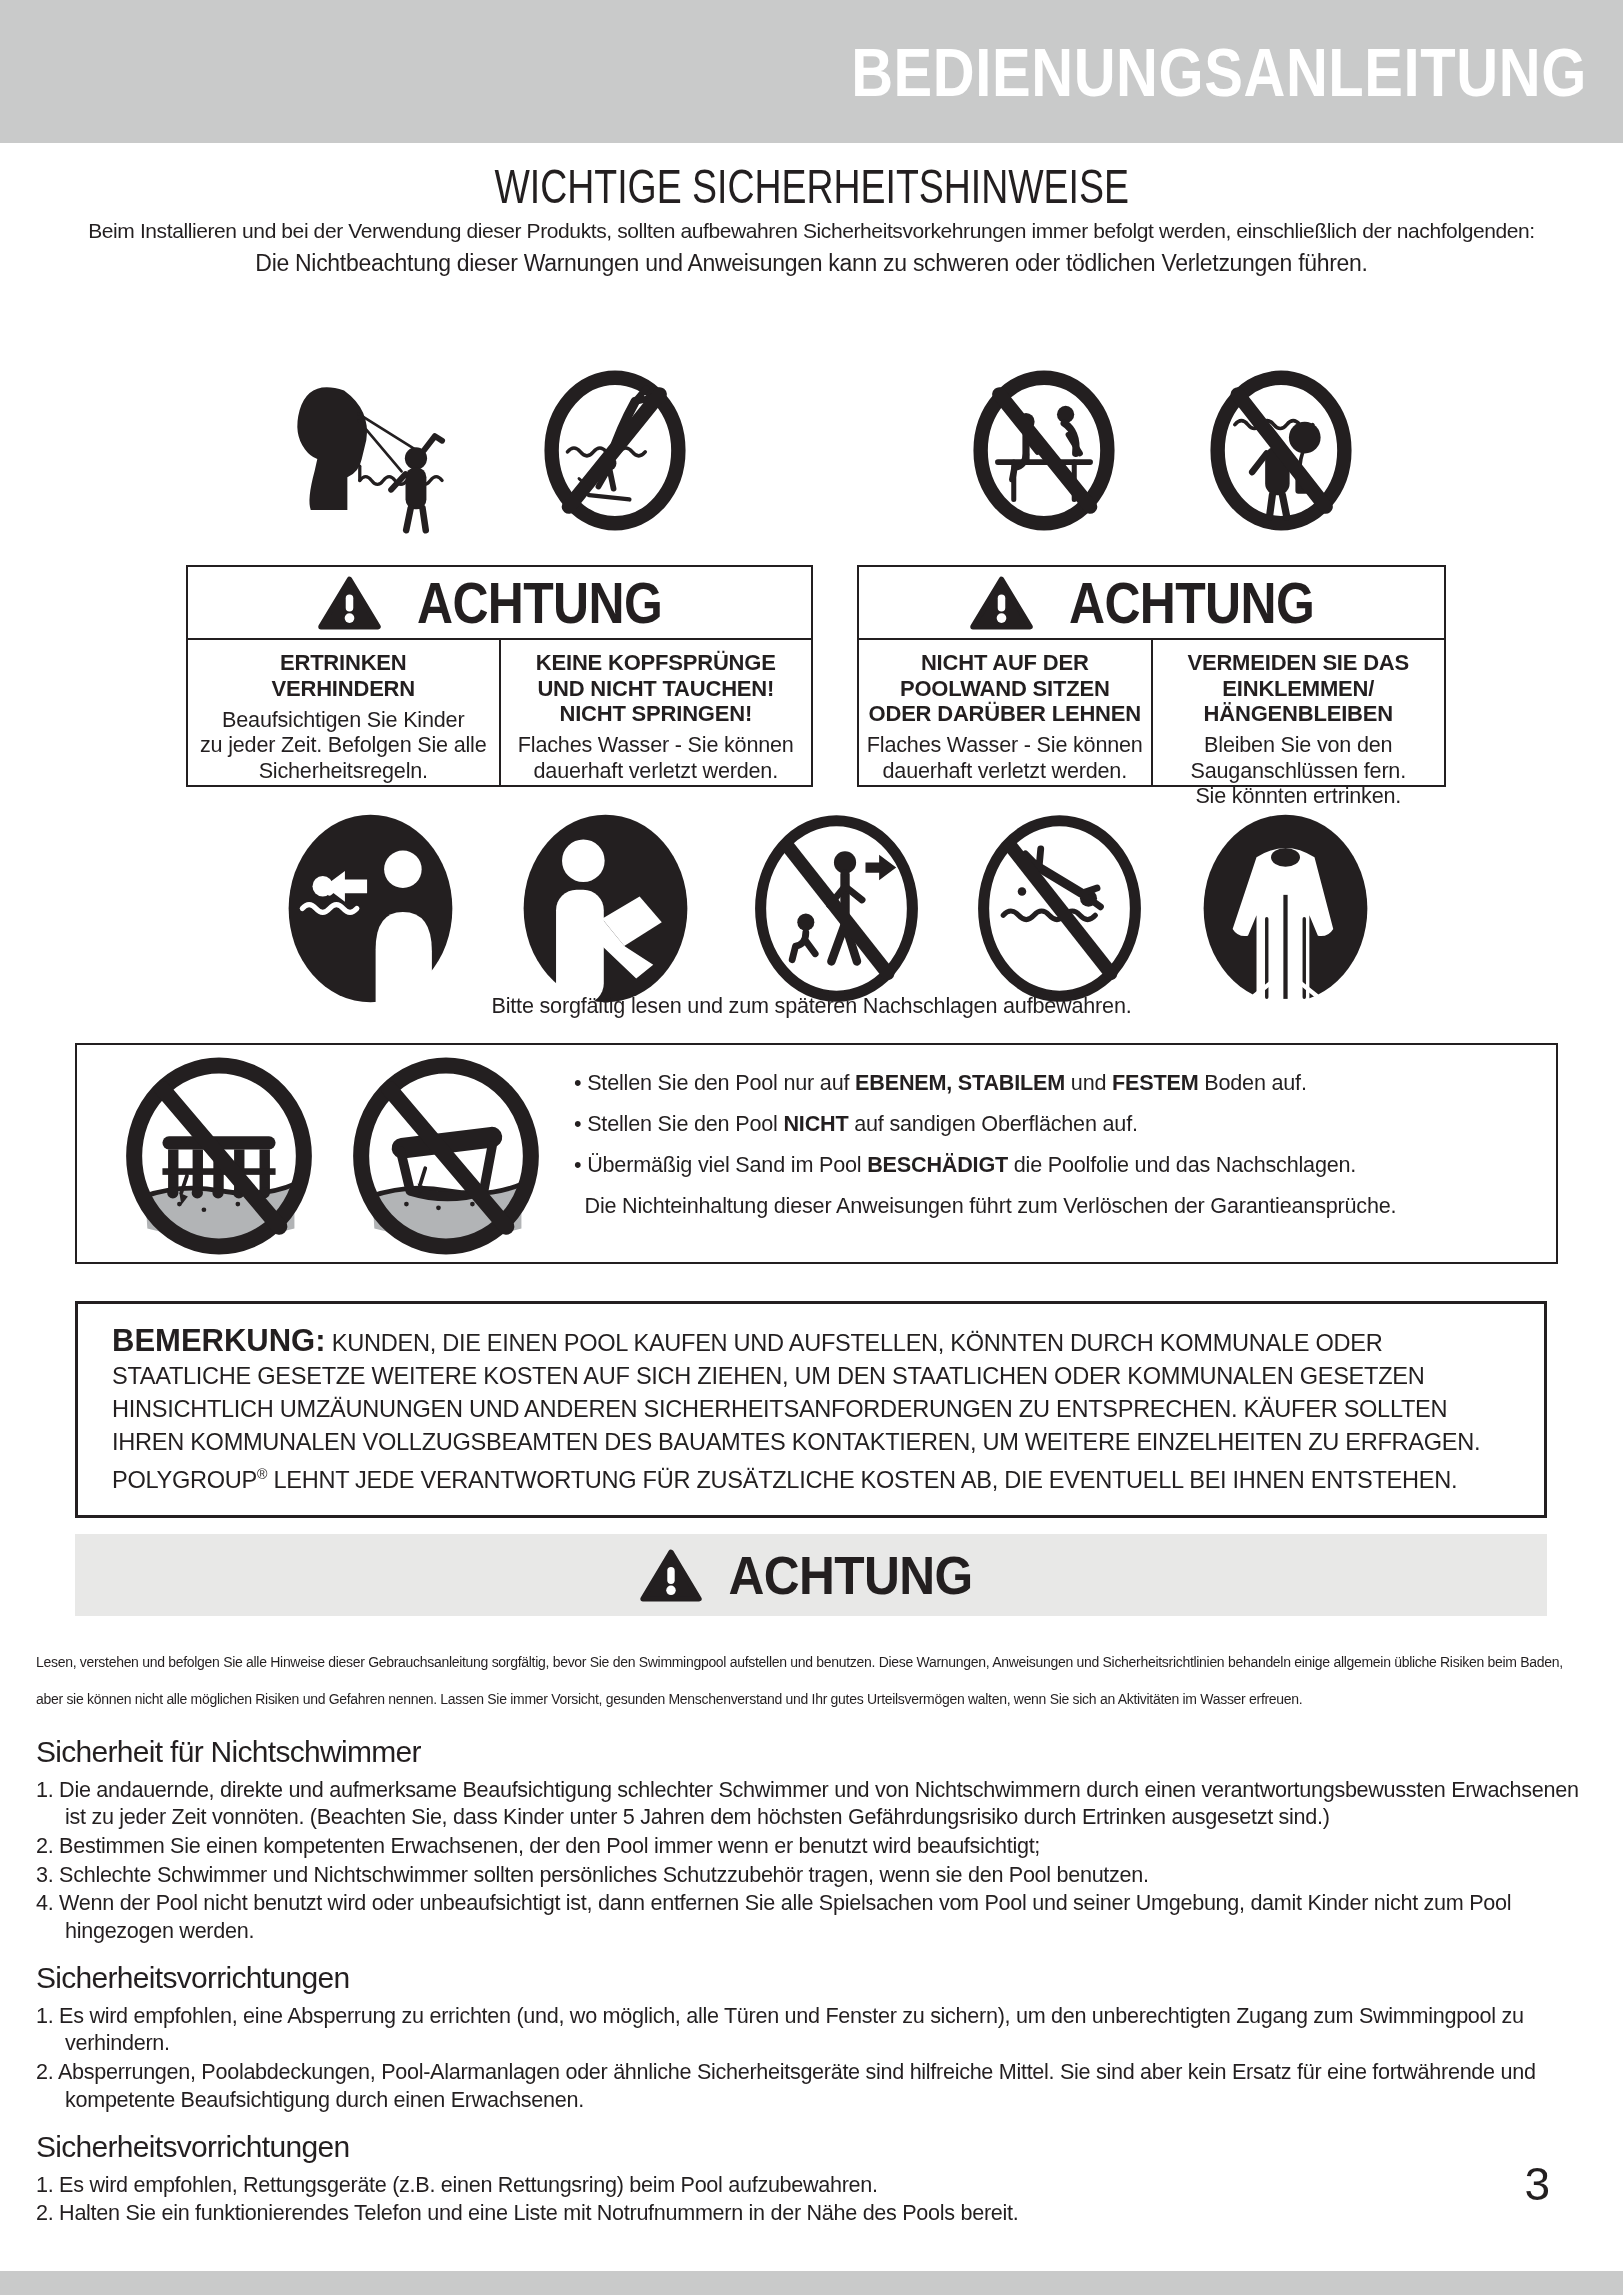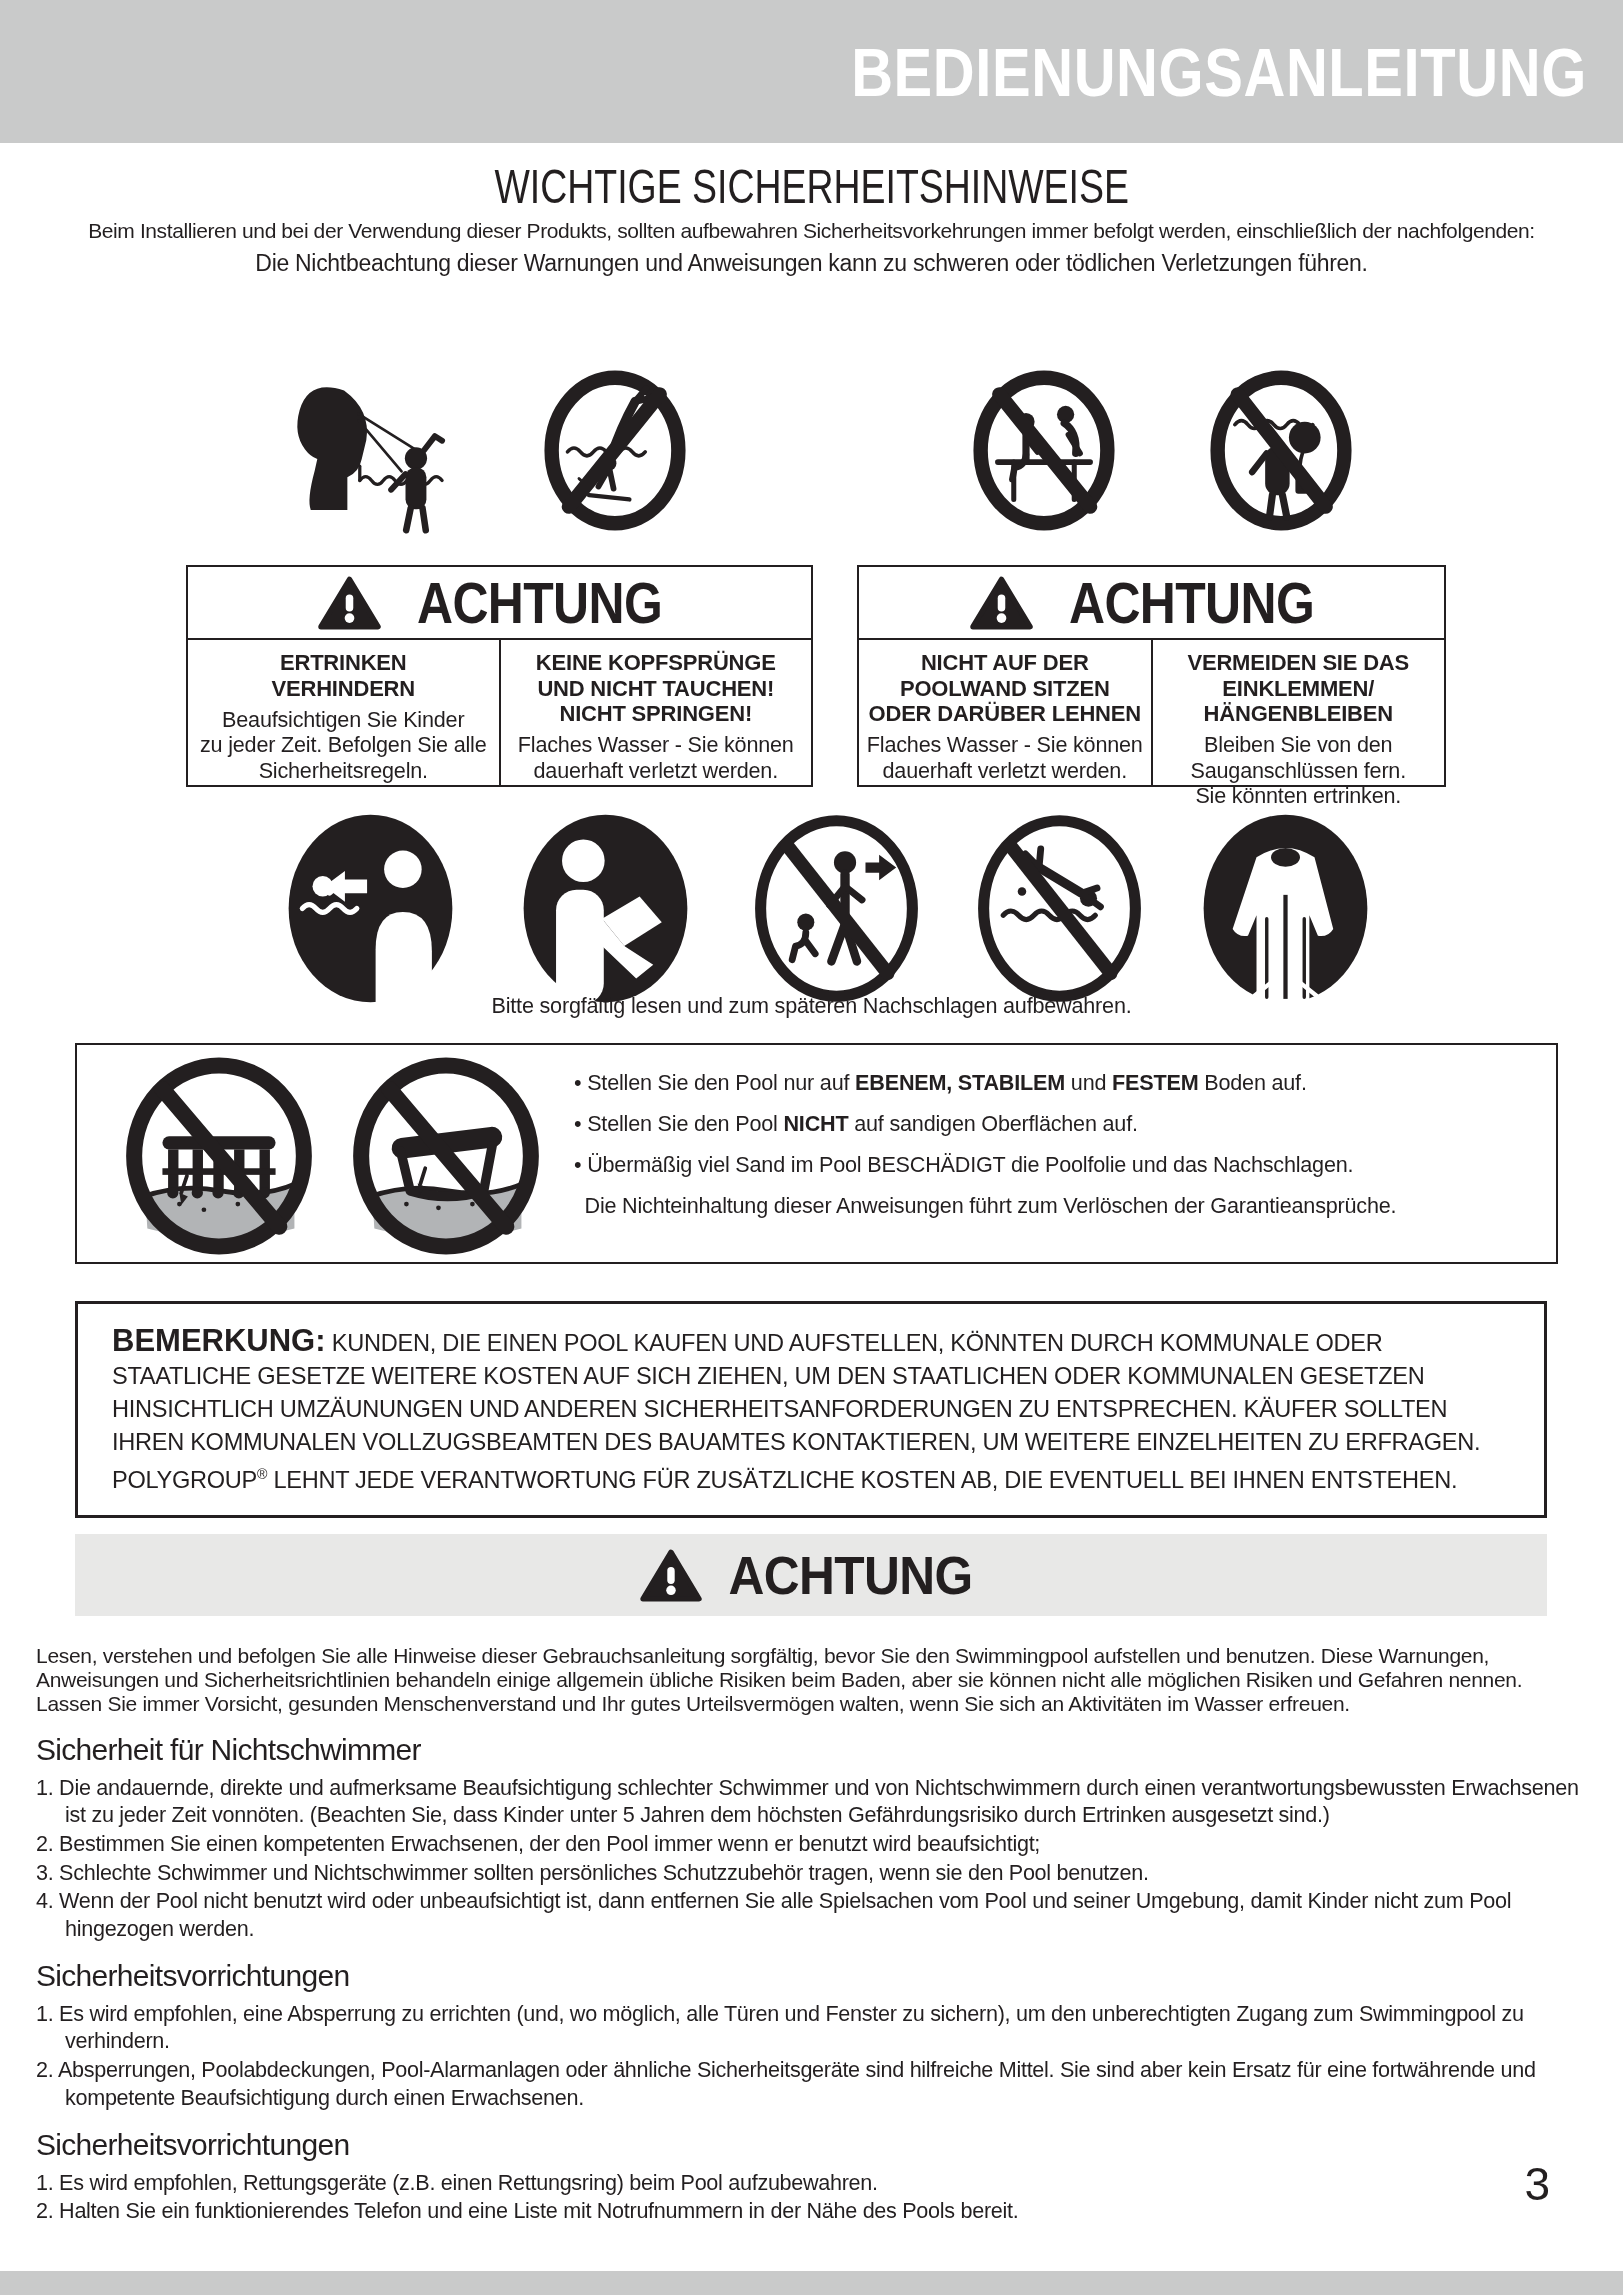--- a/index.html
+++ b/index.html
@@ -56,21 +56,21 @@
   .bemerkung p { font-size:23.6px; line-height:33px; letter-spacing:-0.3px; }
   .bem-label { font-size:31px; font-weight:bold; letter-spacing:0; }
 
   
   .banner { position:absolute; left:75px; top:1534px; width:1472px; height:82px; background:#e8e8e7; display:flex; align-items:center; justify-content:center; gap:15.7px; }
   .banner svg { height:55px; width:64px; }
   .banner .wb-title { font-size:54px; transform:scaleX(0.92); }
 
   
   .maintext { position:absolute; left:36px; top:1644px; width:1556px; }
-  .lead { font-size:21px; line-height:24px; letter-spacing:-0.3px; }
+  .lead { font-size:14px; line-height:37px; letter-spacing:-0.3px; }
   .maintext h3 { font-size:30px; font-weight:400; letter-spacing:-0.7px; margin:17px 0 6.5px 0; }
   .li { font-size:21.6px; line-height:27.5px; letter-spacing:-0.3px; padding-left:29px; text-indent:-29px; margin:1.3px 0; }
 
   .pagenum { position:absolute; right:73px; top:2157px; font-size:46px; }
   .footbar { position:absolute; bottom:0; left:0; width:100%; height:23.6px; background:#c9caca; }
 </style>
 </head>
 <body>
 
 <div id="page">
@@ -279,21 +279,21 @@
       <rect class="sf" x="42" y="80" width="118" height="22" rx="11" transform="rotate(-7 100 91)"></rect>
       <path class="sk" d="M52 100 l10 42 q40 12 78 0 l9 -48" stroke-width="10"></path>
       <path class="sk" d="M78 118 l-5 16" stroke-width="4"></path>
       <path class="sf" d="M70 134 l8 4 -6 8 z"></path>
       <ellipse class="sk" cx="100" cy="105" rx="90" ry="96" stroke-width="17"></ellipse>
       <line class="sk" x1="40" y1="34" x2="164" y2="180" stroke-width="17"></line>
     </svg>
     <div class="gb-text">
       <div class="gb-line"><span>• Stellen Sie den Pool nur auf </span><span style="font-weight: bold;">EBENEM, STABILEM</span><span> und </span><span style="font-weight: bold;">FESTEM</span><span> Boden auf.</span></div>
       <div class="gb-line"><span>• Stellen Sie den Pool </span><span style="font-weight: bold;">NICHT</span><span> auf sandigen Oberflächen auf.</span></div>
-      <div class="gb-line"><span>• Übermäßig viel Sand im Pool </span><span style="font-weight: normal;">BESCHÄDIGT</span><span> die Poolfolie und das Nachschlagen.</span></div>
+      <div class="gb-line"><span>• Übermäßig viel Sand im Pool </span><span style="font-weight: bold;">BESCHÄDIGT</span><span> die Poolfolie und das Nachschlagen.</span></div>
       <div class="gb-note">Die Nichteinhaltung dieser Anweisungen führt zum Verlöschen der Garantieansprüche.</div>
     </div>
   </div>
 
   <div class="bemerkung">
     <p><span class="bem-label">BEMERKUNG:</span><span><span> KUNDEN, DIE EINEN POOL KAUFEN UND AUFSTELLEN, KÖNNTEN DURCH KOMMUNALE ODER STAATLICHE GESETZE WEITERE KOSTEN AUF SICH ZIEHEN, UM DEN STAATLICHEN ODER KOMMUNALEN GESETZEN HINSICHTLICH UMZÄUNUNGEN UND ANDEREN SICHERHEITSANFORDERUNGEN ZU ENTSPRECHEN. KÄUFER SOLLTEN IHREN KOMMUNALEN VOLLZUGSBEAMTEN DES BAUAMTES KONTAKTIEREN, UM WEITERE EINZELHEITEN ZU ERFRAGEN. POLYGROUP</span><span style="vertical-align: super; font-size: 0.6em;">®</span><span> LEHNT JEDE VERANTWORTUNG FÜR ZUSÄTZLICHE KOSTEN AB, DIE EVENTUELL BEI IHNEN ENTSTEHEN.</span></span></p>
   </div>
 
   <div class="banner">
     <svg viewBox="0 0 120 104">

